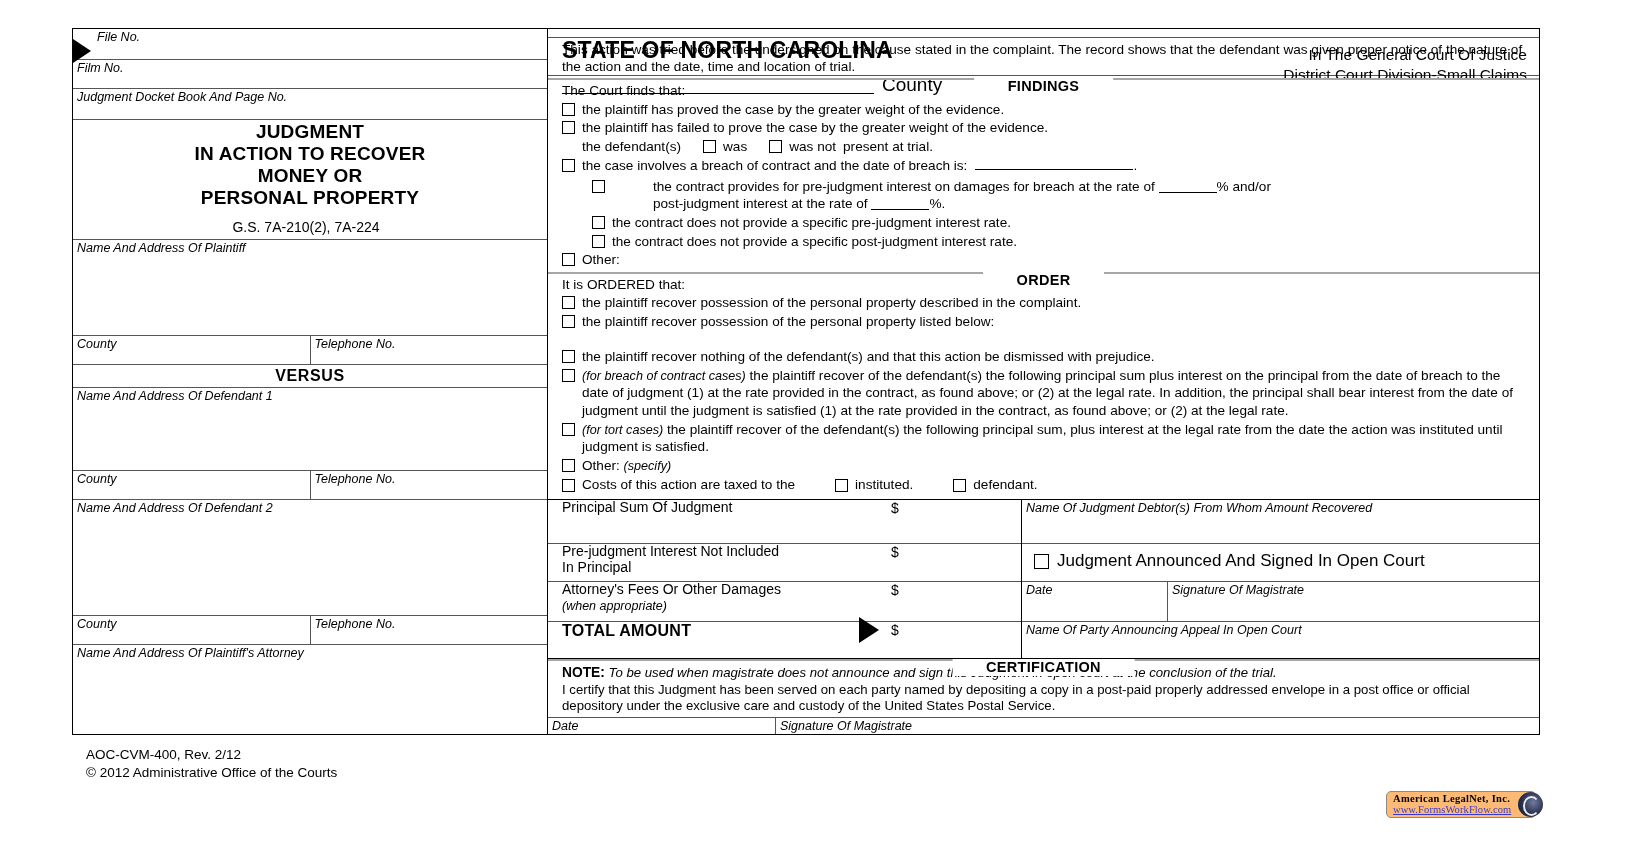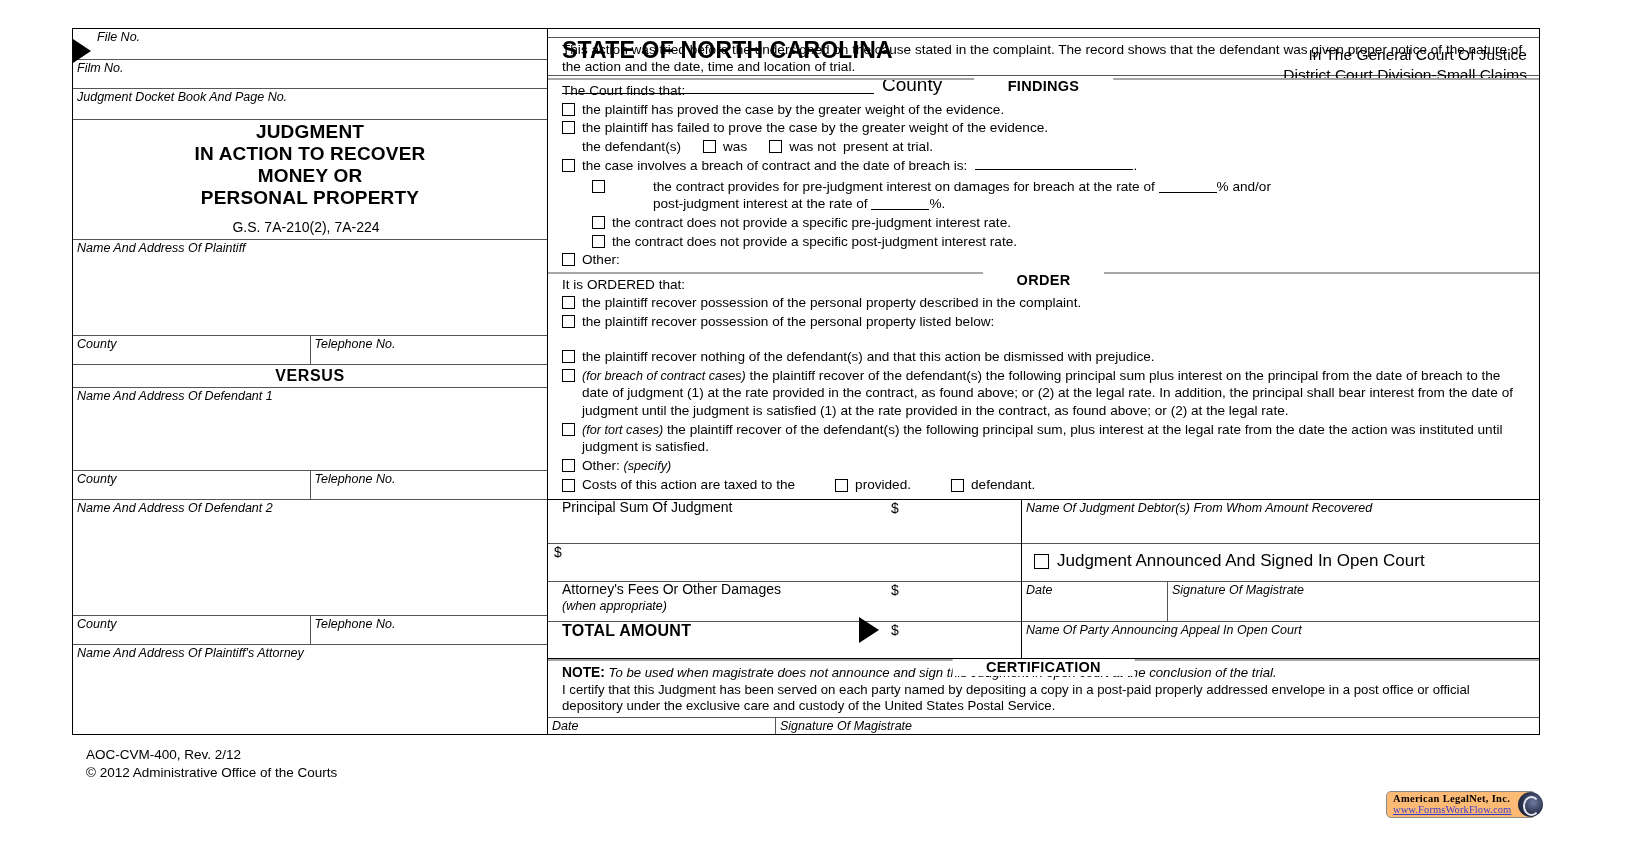--- a/index.html
+++ b/index.html
@@ -316,35 +316,39 @@
 
         <div class="li">
           <span class="cb"></span>
           <span class="tx"><span>Other:</span> <span class="ital" style="font-size:12.6px;">(specify)</span></span>
         </div>
 
         <div class="li" style="align-items:center;">
           <span class="cb"></span>
           <span class="tx">Costs of this action are taxed to the</span>
           <span class="cb" style="margin-left:40px;"></span>
-          <span class="tx">provided.</span>
+          <span class="tx">instituted.</span>
           <span class="cb" style="margin-left:40px;"></span>
           <span class="tx">defendant.</span>
         </div>
       </div>
 
       <div class="amtwrap" style="margin-top:6px;">
         <div class="amtleft">
 
           <div class="amtrow h-a">
             <span class="amtlabel">Principal Sum Of Judgment</span>
             <span class="dollar">$</span>
           </div>
 
           <div class="amtrow h-b">
+            <span class="amtlabel">
+              <span>Pre-judgment Interest Not Included</span><br>
+              <span>In Principal</span>
+            </span>
             <span class="dollar">$</span>
           </div>
 
           <div class="amtrow h-c">
             <span class="amtlabel">
               <span>Attorney's Fees Or Other Damages</span><br>
               <small>(when appropriate)</small>
             </span>
             <span class="dollar">$</span>
           </div>

